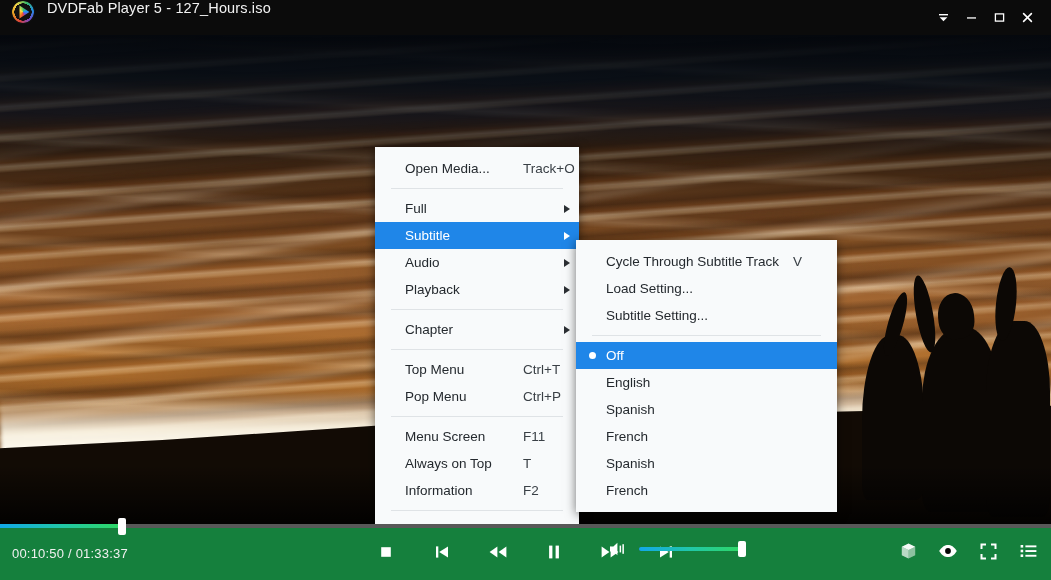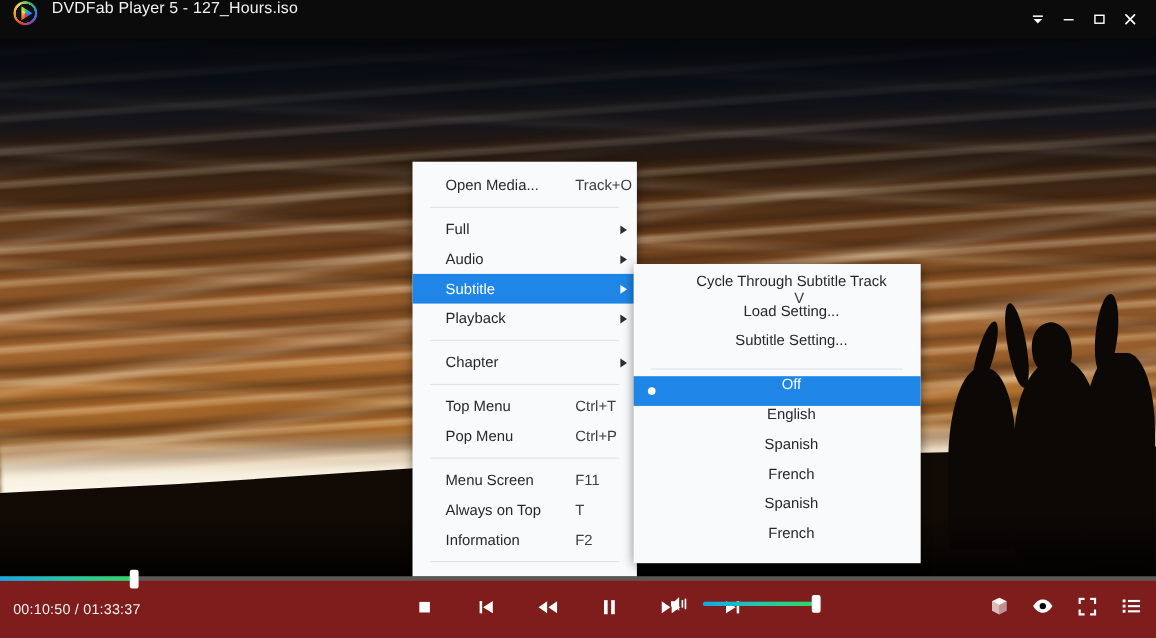--- a/index.html
+++ b/index.html
@@ -160,27 +160,27 @@
   .mi .bullet {
     position:absolute; left:13px; top:50%; margin-top:-3.5px;
     width:7px; height:7px; border-radius:50%; background:#fff;
   }
   .sep { height:1px; background:#dfe3e6; margin:6px 16px; }
 
   
   #mainmenu .mi .sc { width:56px; }
   
   #submenu .mi .sc { width:auto; padding-left:14px; }
-  #submenu .mi { padding-left:30px; padding-right:4px;flex-direction:column; }
+  #submenu .mi { padding-left:30px; padding-right:4px; }
   #submenu .mi .lbl { flex:none; }
 
   
   #bottombar {
     position:absolute; left:0; bottom:0; width:1051px; height:56px;
-    background:#7f1d1d;
+    background:#15803d;
   }
   #progresswrap {
     position:absolute; left:0; top:-4px; width:1051px; height:12px;
   }
   #ptrack {
     position:absolute; left:0; top:4px; width:1051px; height:4px; background:#585858;
   }
   #pfill {
     position:absolute; left:0; top:4px; height:4px; width:11.6%;
     background:linear-gradient(to right,#12a8e8,#21c7a8,#2fd863);
@@ -270,27 +270,27 @@
       <div class="mi">
         <span class="lbl">Open Media...</span>
         <span class="sc">Track+O</span>
       </div>
       <div class="sep"></div>
       <div class="mi">
         <span class="lbl">Full</span>
         <span class="sc"></span>
         <span class="arrow"></span>
       </div>
-      <div class="mi">
-        <span class="lbl">Audio</span>
+      <div class="mi hl">
+        <span class="lbl">Subtitle</span>
         <span class="sc"></span>
         <span class="arrow"></span>
       </div>
-      <div class="mi hl">
-        <span class="lbl">Subtitle</span>
+      <div class="mi">
+        <span class="lbl">Audio</span>
         <span class="sc"></span>
         <span class="arrow"></span>
       </div>
       <div class="mi">
         <span class="lbl">Playback</span>
         <span class="sc"></span>
         <span class="arrow"></span>
       </div>
       <div class="sep"></div>
       <div class="mi">

